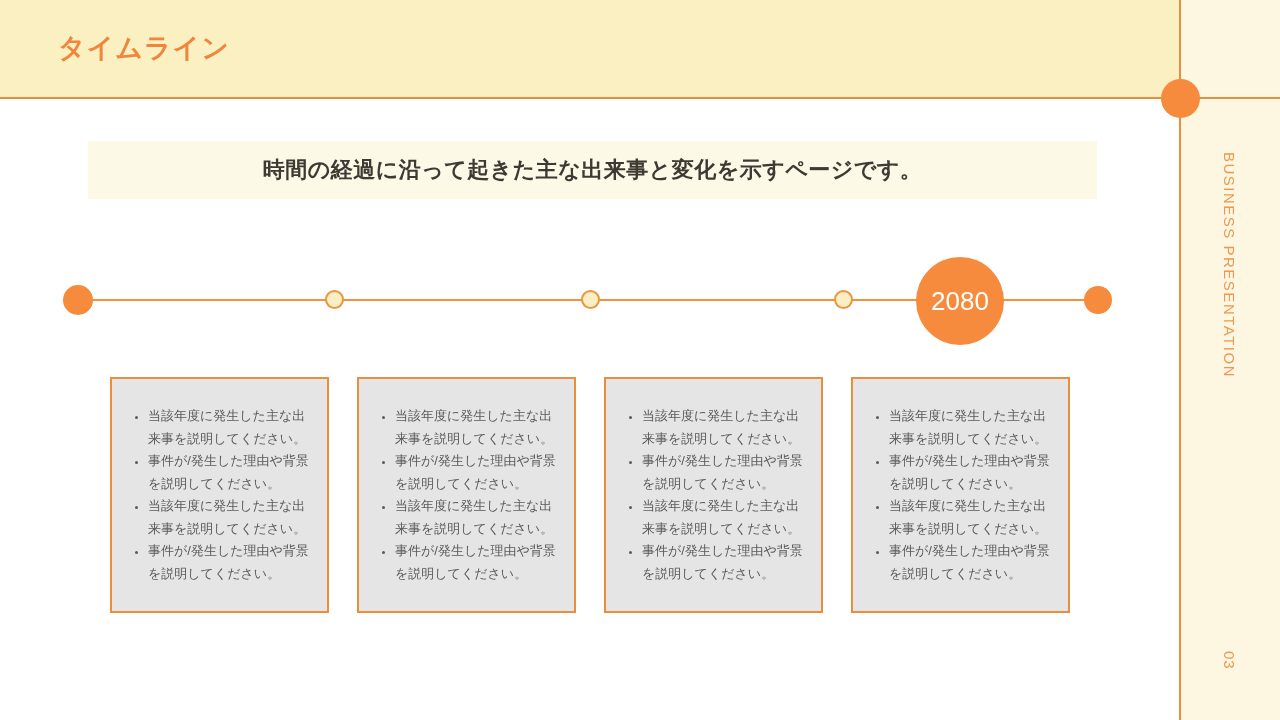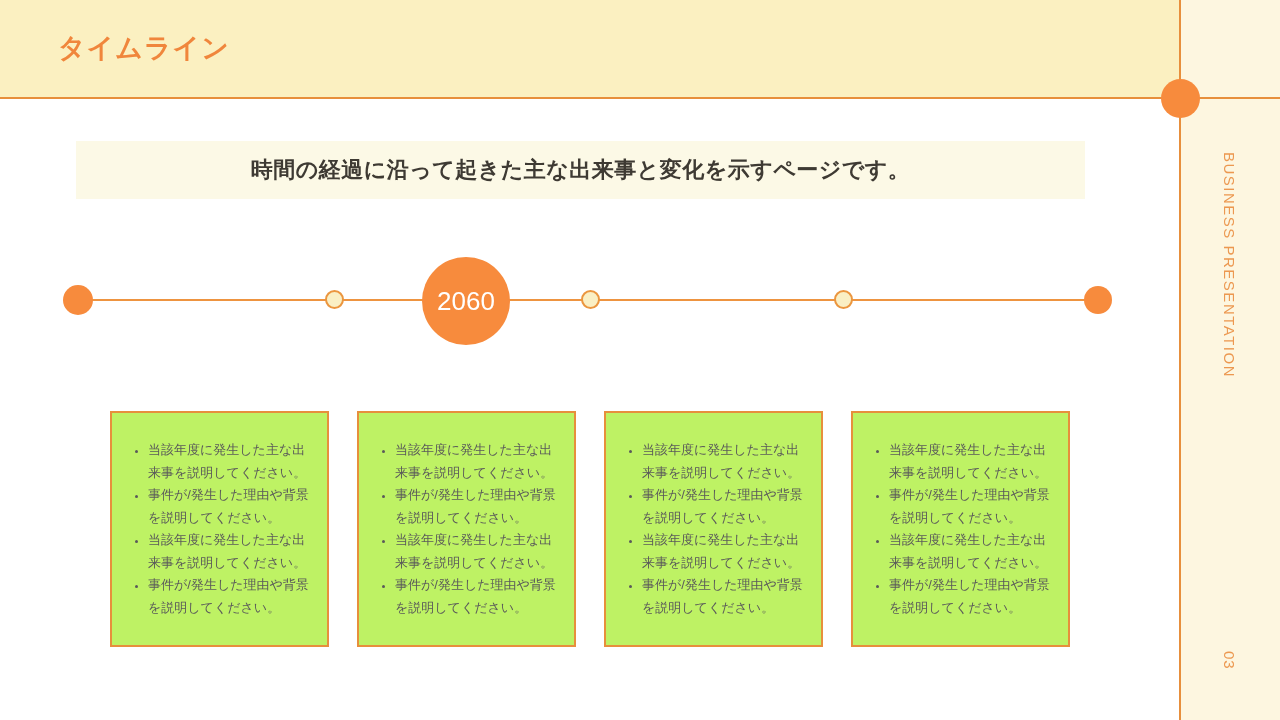--- a/index.html
+++ b/index.html
@@ -17,42 +17,42 @@
   
   .hline { position:absolute; left:0; top:97px; width:1280px; height:2px; background:#E78F3C; }
   .vline { position:absolute; left:1179px; top:0; width:2px; height:720px; background:#E78F3C; }
   .corner-dot { position:absolute; left:1161px; top:79px; width:39px; height:39px;
                 border-radius:50%; background:#F78B3D; z-index:5; }
 
   .slide-title { position:absolute; left:58px; top:30px; font-size:27px; font-weight:bold;
                  color:#F0863C; letter-spacing:1px; }
 
   
-  .subtitle-bar { position:absolute; left:76px; top:141px; width:1009px; height:58px;
+  .subtitle-bar { position:absolute; left:88px; top:141px; width:1009px; height:58px;
                   background:#FCF9E6; display:flex; align-items:center; justify-content:center; }
   .subtitle-text { font-size:22px; font-weight:bold; color:#3E3A33; letter-spacing:0.5px; }
 
   
   .tline { position:absolute; left:78px; top:299px; width:1020px; height:2px; background:#EE9440; z-index:1; }
   .end-dot { position:absolute; border-radius:50%; background:#F78B3D; z-index:2; }
   .end-dot.left  { left:63px;  top:285px; width:30px; height:30px; }
   .end-dot.right { left:1084px; top:286px; width:28px; height:28px; }
 
   .milestone-circle { position:absolute; top:257px; width:88px; height:88px; border-radius:50%;
                       background:#F78B3D; color:#ffffff; font-size:26px; font-weight:500;
                       display:flex; align-items:center; justify-content:center; z-index:3; }
   .mc-0 { left:174px; } .mc-1 { left:422px; } .mc-2 { left:669px; } .mc-3 { left:916px; }
 
   .mid-dot { position:absolute; top:290px; width:19px; height:19px; border-radius:50%;
              background:#FAEFC4; border:2px solid #EB963F; z-index:2; }
   .md-0 { left:325px; } .md-1 { left:581px; } .md-2 { left:834px; }
 
   
   .detail-box { position:absolute; top:377px; width:219px; height:236px;
-                border:2px solid #E78F3C; background:#bef264;margin-top:34px; }
+                border:2px solid #E78F3C; background:#e5e5e5; }
   .db-0 { left:110px; } .db-1 { left:357px; } .db-2 { left:604px; } .db-3 { left:851px; }
   .detail-box ul { margin:26px 10px 0 36px; list-style:disc; }
   .detail-box li { font-size:13px; line-height:22.5px; color:#5A5A5A; }
   .detail-box li::marker { color:#5A5A5A; font-size:11px; }
 
   
   .sidebar-brand { position:absolute; left:1221px; top:152px; writing-mode:vertical-rl;
                    text-orientation:mixed; font-size:15px; letter-spacing:1.5px; color:#EC9850; }
   .page-number { position:absolute; left:1221px; top:651px; writing-mode:vertical-rl;
                  text-orientation:mixed; font-size:15px; letter-spacing:1px; color:#EC9850; }
@@ -71,22 +71,22 @@
   <div class="slide-title">タイムライン</div>
 
   <div class="subtitle-bar">
     <span class="subtitle-text">時間の経過に沿って起きた主な出来事と変化を示すページです。</span>
   </div>
 
   <div class="tline"></div>
   <div class="end-dot left"></div>
   <div class="end-dot right"></div>
 
-  <div class="milestone-circle mc-1">
-    <span>2060</span>
+  <div class="milestone-circle mc-3">
+    <span>2080</span>
   </div>
 
   <div class="mid-dot md-0"></div>
   <div class="mid-dot md-1"></div>
   <div class="mid-dot md-2"></div>
 
   <div class="detail-box db-0">
     <ul>
       <li>当該年度に発生した主な出来事を説明してください。</li>
       <li>事件が/発生した理由や背景を説明してください。</li>

